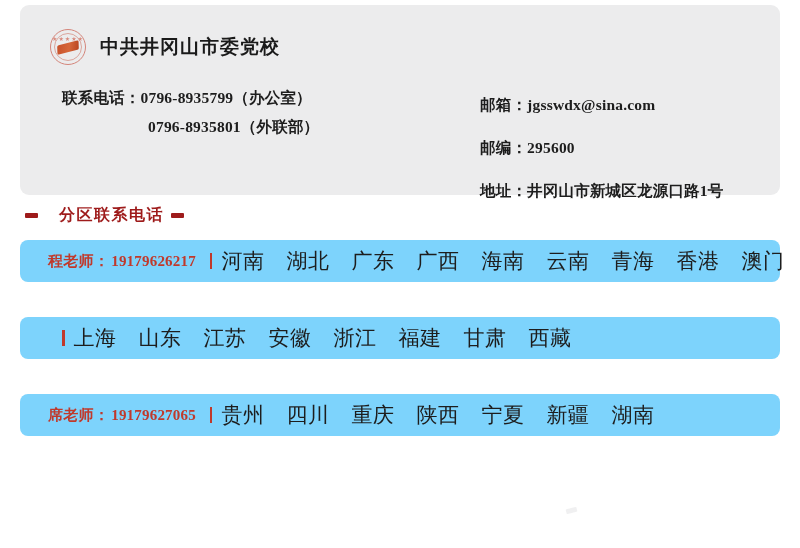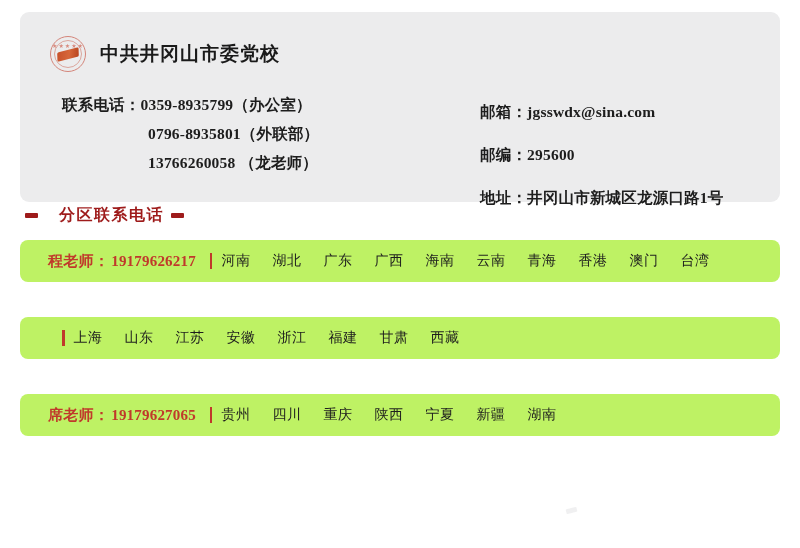--- a/index.html
+++ b/index.html
@@ -18,21 +18,21 @@
   .page {
     position: relative;
     width: 800px;
     height: 548px;
   }
 
   
   .header-card {
     position: absolute;
     left: 20px;
-    top: 12px;
+    top: 5px;
     width: 760px;
     height: 190px;
     background: #ececed;
     border-radius: 9px;
     box-sizing: border-box;
     text-decoration: underline;
   }
 
   .org-row {
     position: absolute;
@@ -157,21 +157,21 @@
   .rows {
     position: absolute;
     left: 0;
     top: 240px;
     width: 800px;
   }
   .contact-card {
     position: relative;
     margin: 0 20px 35px 20px;
     height: 42px;
-    background: #bef264;
+    background: #7dd3fc;
     border-radius: 8px;
     display: flex;
     align-items: center;
     padding: 0 0 0 28px;
     box-sizing: border-box;
   }
   .teacher {
     font-size: 15px;
     font-weight: bold;
     color: #c0392b;
@@ -190,21 +190,21 @@
     background: #c0392b;
     margin: 0 9px 0 14px;
     flex: 0 0 auto;
   }
   .regions {
     display: flex;
     align-items: center;
     white-space: nowrap;
   }
   .region {
-    font-size: 14px;
+    font-size: 21px;
     color: #1d1d1d;
     font-family: "Liberation Sans", "DejaVu Sans", sans-serif;
     margin-right: 22px;
     letter-spacing: 0.5px;
   }
   .region:last-child { margin-right: 0; }
 
   
   .watermark {
     position: absolute;
@@ -259,27 +259,24 @@
         <div class="star">★★★★★</div>
         <div class="book"></div>
       </div>
       <div class="org-title">中共井冈山市委党校</div>
     </div>
 
     <div class="contact-grid">
 
       <div class="contact-col-left">
         <div class="cline">
-          <span class="lbl">联系电话：</span><span class="val">0359-8935799（办公室）</span>
+          <span class="lbl">联系电话：</span><span class="val">0796-8935799（办公室）</span>
         </div>
         <div class="cline">
           <span class="indent"></span><span class="val">0796-8935801（外联部）</span>
-        </div>
-        <div class="cline">
-          <span class="indent"></span><span class="val">13766260058 （龙老师）</span>
         </div>
       </div>
 
       <div class="contact-col-right">
         <div class="cline right">
           <span class="lbl">邮箱：</span><span class="val">jgsswdx@sina.com</span>
         </div>
         <div class="cline right">
           <span class="lbl">邮编：</span><span class="val">295600</span>
         </div>

